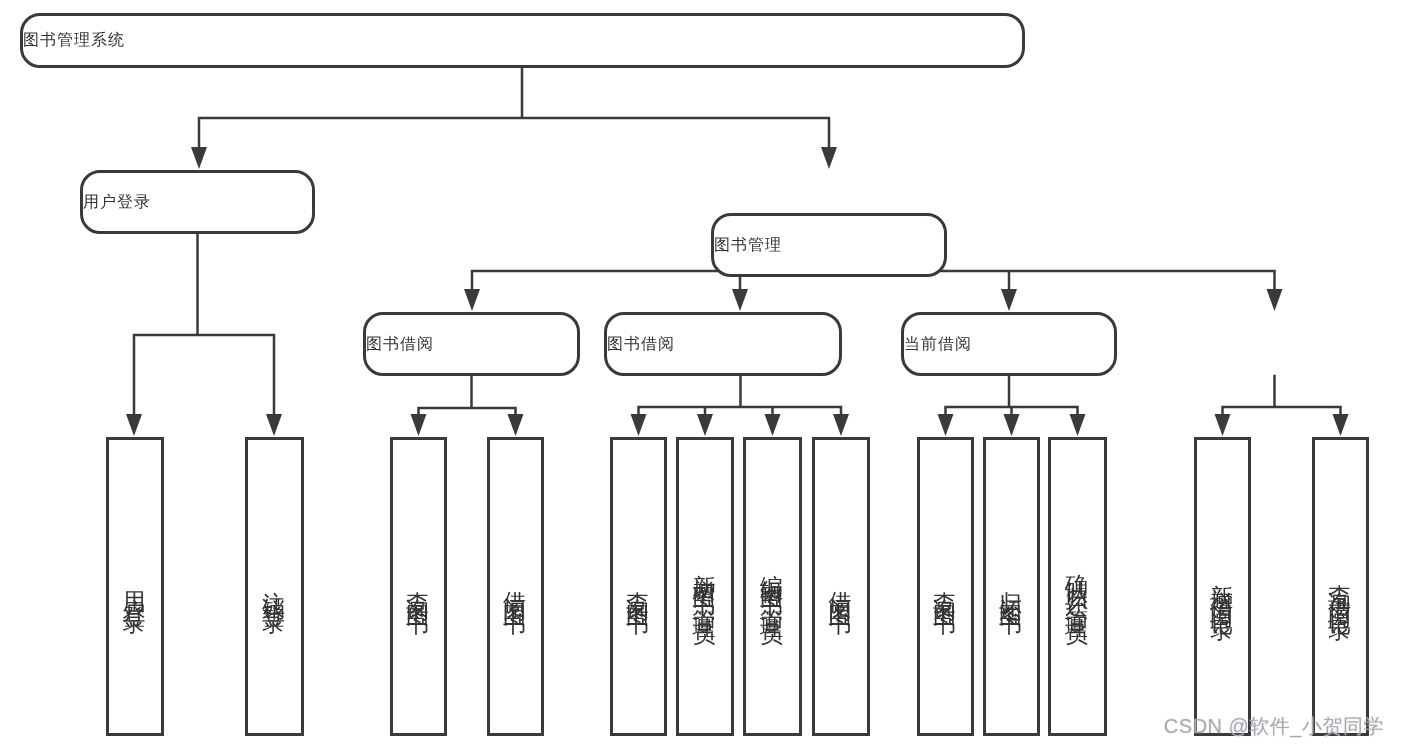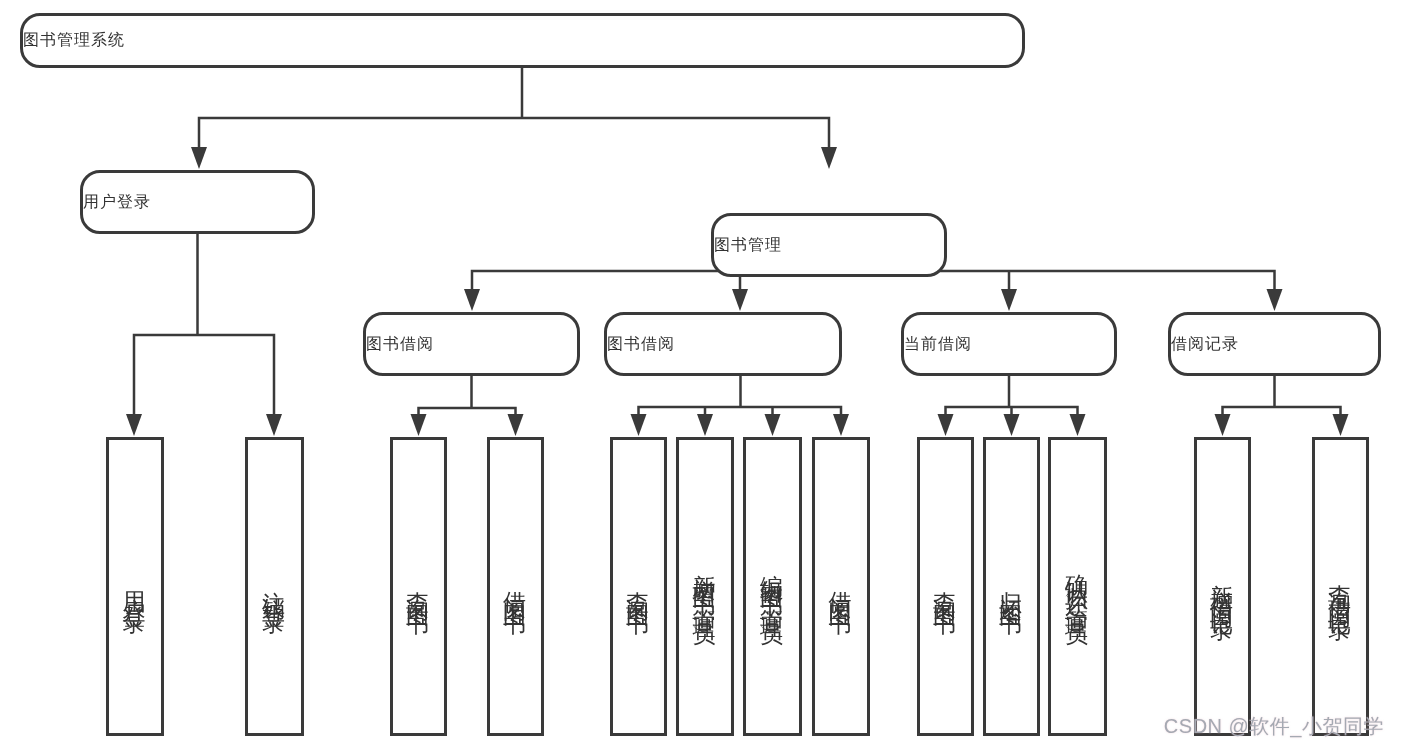--- a/index.html
+++ b/index.html
@@ -117,23 +117,20 @@
 
   <div class="node hbox" style="left:363px; top:312px; width:217px; height:64px;">
     <span>图书借阅</span>
   </div>
   <div class="node hbox" style="left:604px; top:312px; width:238px; height:64px;">
     <span>图书借阅</span>
   </div>
   <div class="node hbox" style="left:901px; top:312px; width:216px; height:64px;">
     <span>当前借阅</span>
   </div>
-  <div class="node hbox" style="left:1168px; top:312px; width:213px; height:64px;">
-    <span>借阅记录</span>
-  </div>
 
   <div class="node vbox" style="left:106px; top:437px; width:58px; height:299px;">
     <span class="vtext">用户登录</span>
   </div>
   <div class="node vbox" style="left:245px; top:437px; width:59px; height:299px;">
     <span class="vtext">注销登录</span>
   </div>
 
   <div class="node vbox" style="left:390px; top:437px; width:57px; height:299px;">
     <span class="vtext">查询图书</span>

